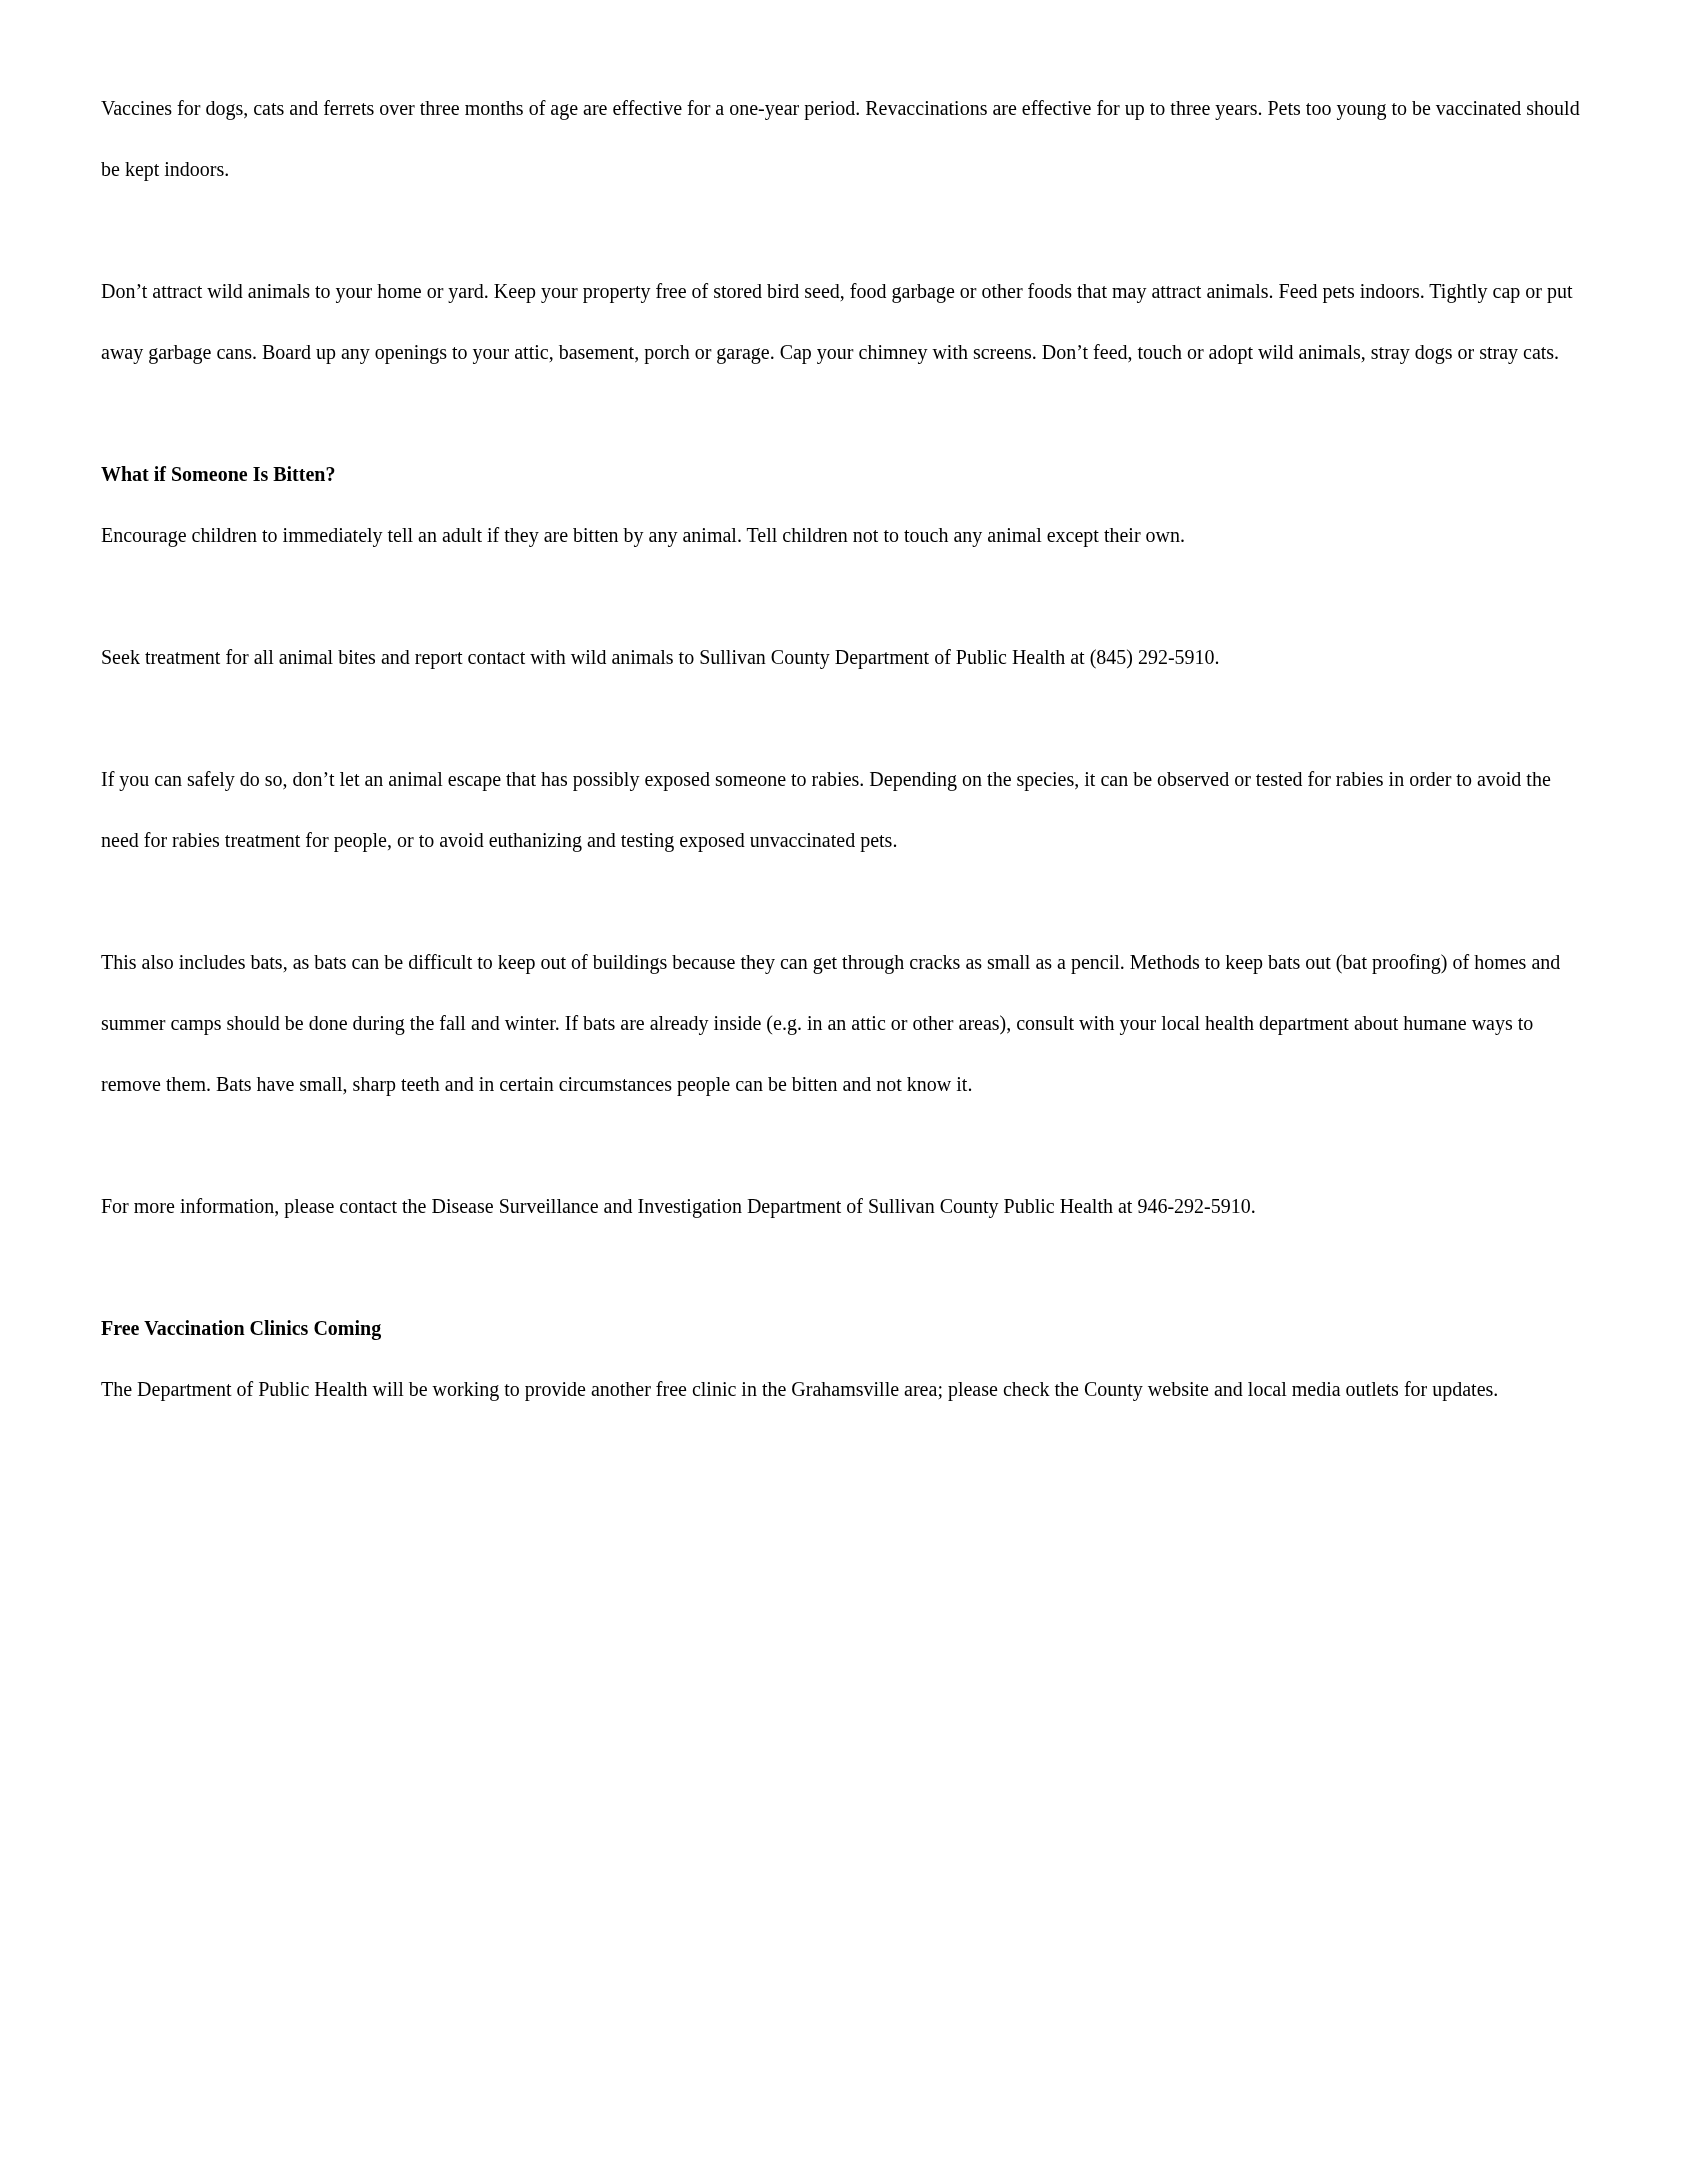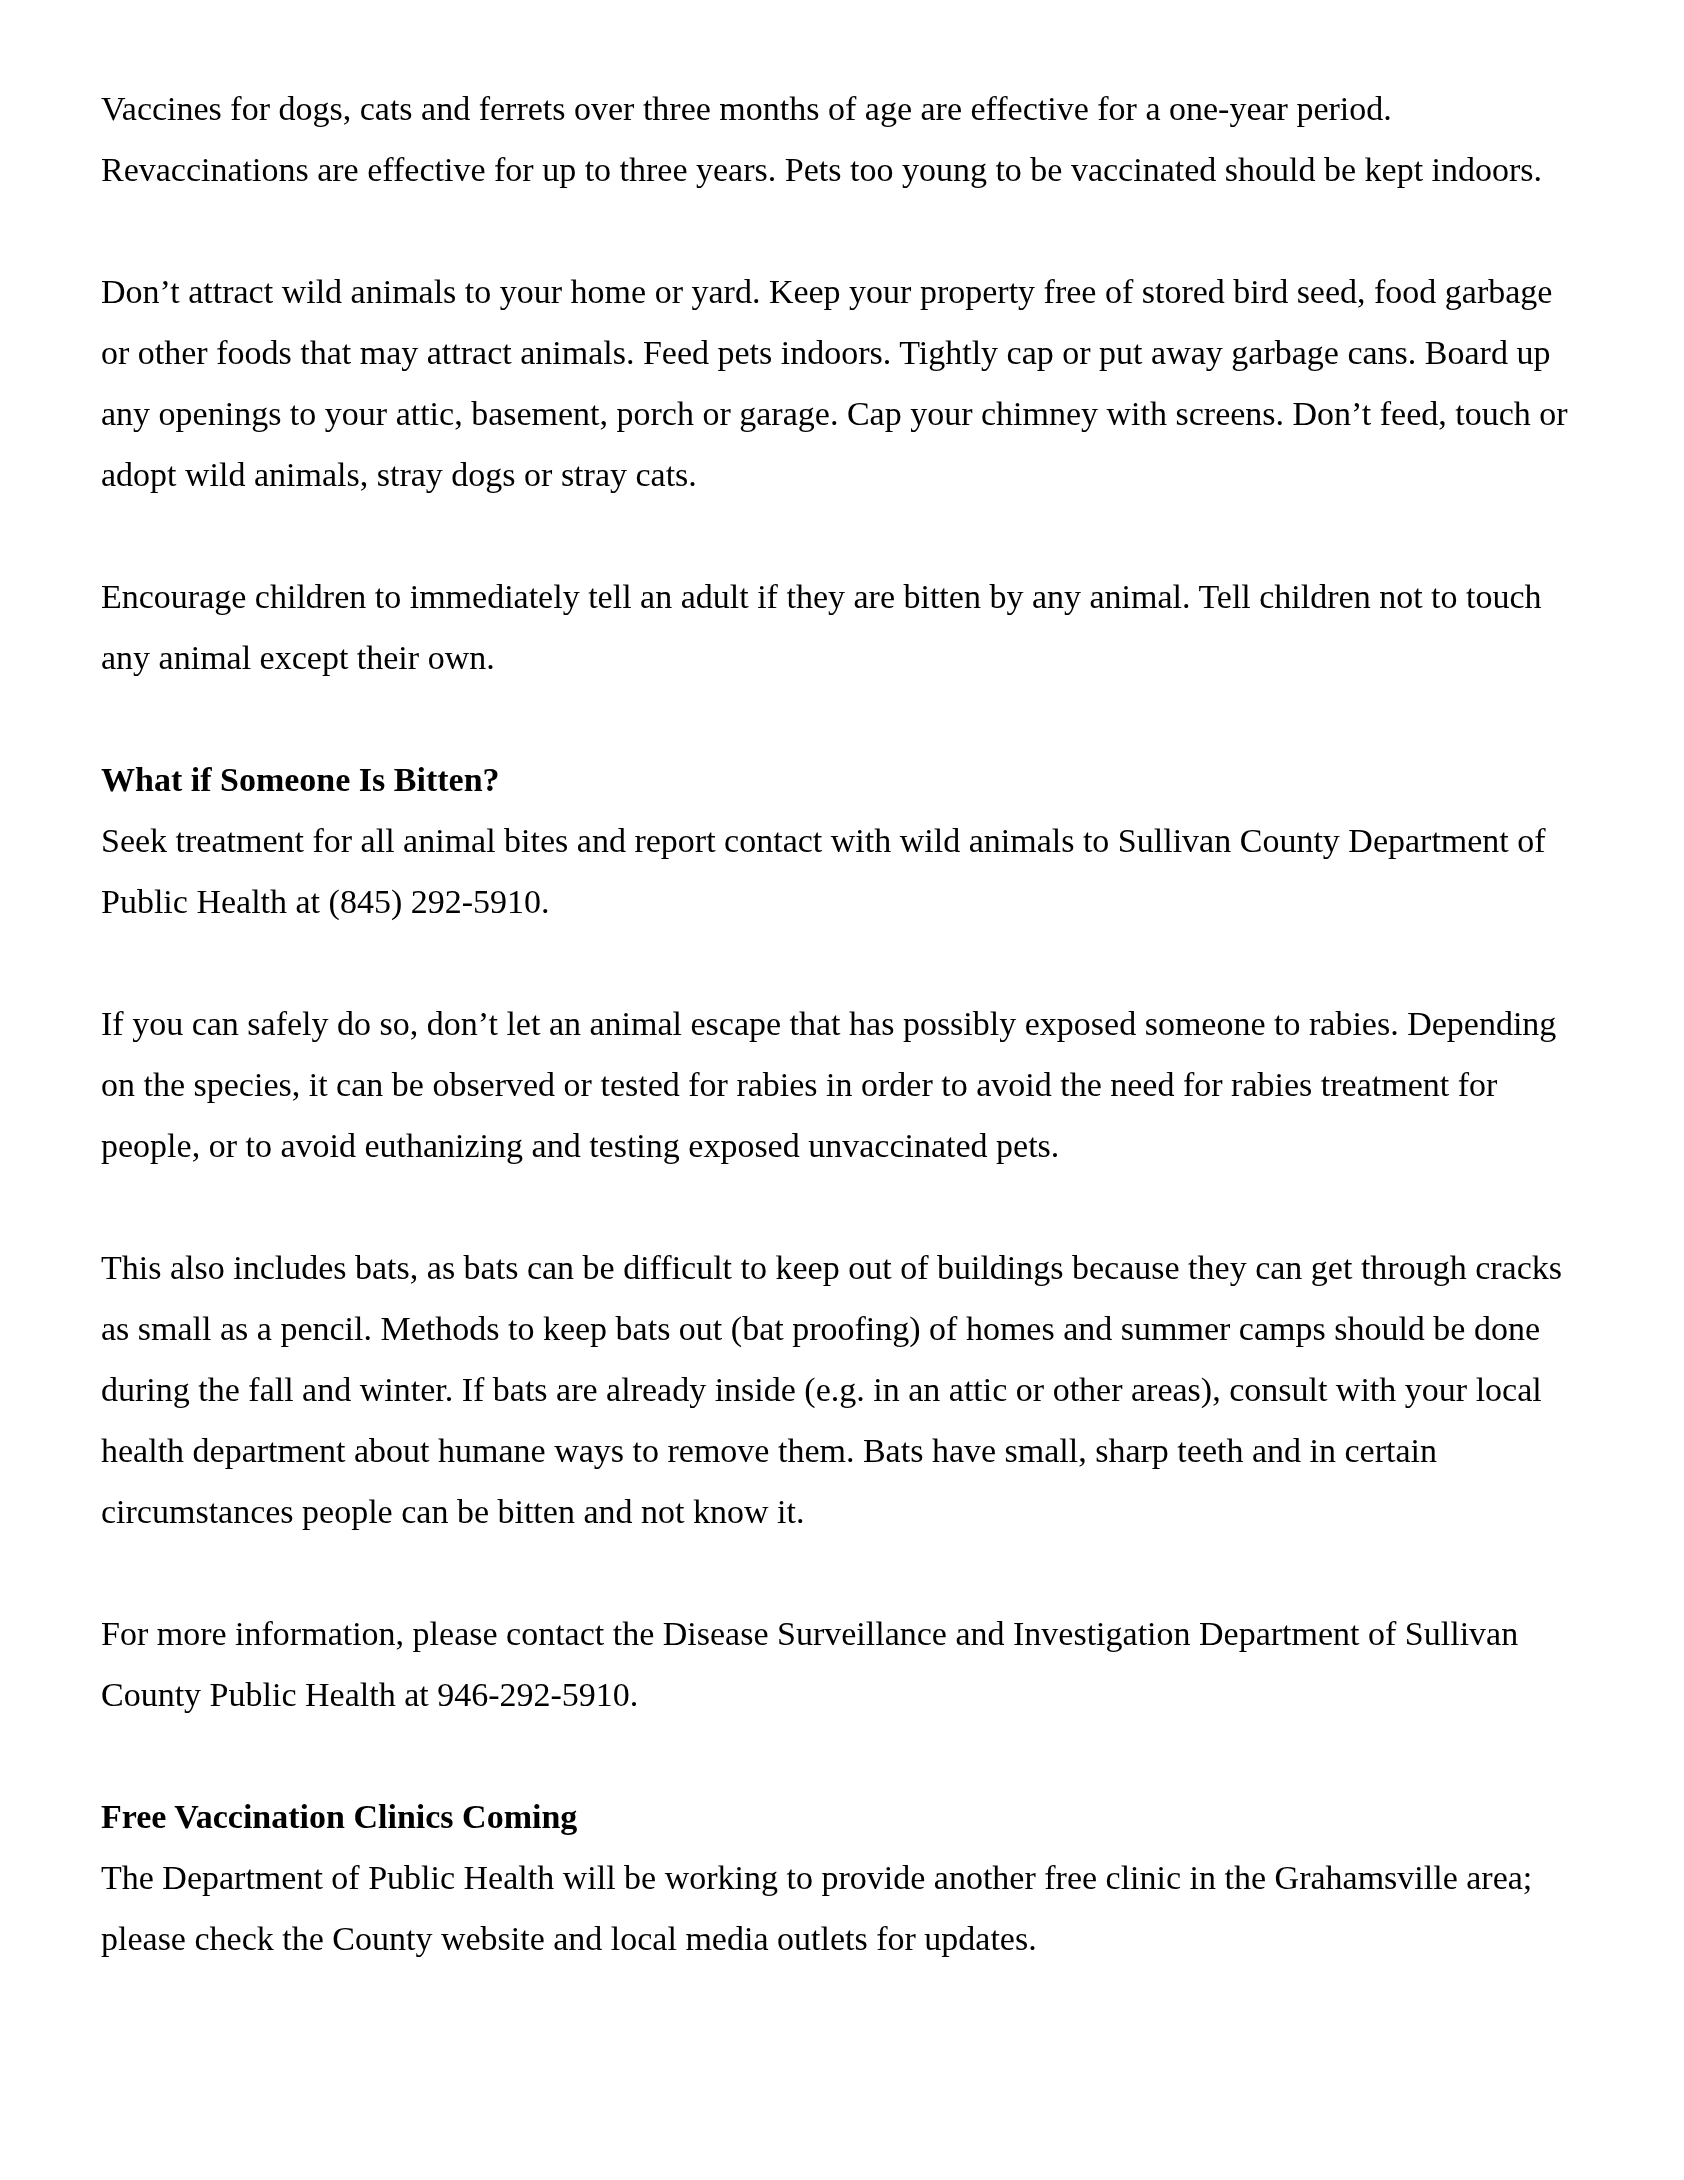--- a/index.html
+++ b/index.html
@@ -9,41 +9,41 @@
     background: #ffffff;
     overflow: hidden;
   }
   .page {
     width: 1685px;
     height: 2181px;
     background: #ffffff;
     color: #000000;
     padding: 78px 99px 0 101px;
     font-family: "Liberation Serif", "DejaVu Serif", serif;
-    font-size: 34px;
+    font-size: 20px;
     line-height: 61px;
     text-align: left;
   }
   .block {
     margin: 0 0 61px 0;
     color: #000000;
   }
   .heading {
     font-weight: bold;
     margin-bottom: 0;
   }
 </style>
 </head>
 <body>
 
 <div class="page">
   <p class="block">Vaccines for dogs, cats and ferrets over three months of age are effective for a one-year period. Revaccinations are effective for up to three years. Pets too young to be vaccinated should be kept indoors.</p>
   <p class="block">Don’t attract wild animals to your home or yard. Keep your property free of stored bird seed, food garbage or other foods that may attract animals. Feed pets indoors. Tightly cap or put away garbage cans. Board up any openings to your attic, basement, porch or garage. Cap your chimney with screens. Don’t feed, touch or adopt wild animals, stray dogs or stray cats.</p>
+  <p class="block heading">What if Someone Is Bitten?</p>
   <p class="block">Encourage children to immediately tell an adult if they are bitten by any animal. Tell children not to touch any animal except their own.</p>
-  <p class="block heading">What if Someone Is Bitten?</p>
   <p class="block">Seek treatment for all animal bites and report contact with wild animals to Sullivan County Department of Public Health at (845) 292-5910.</p>
   <p class="block">If you can safely do so, don’t let an animal escape that has possibly exposed someone to rabies. Depending on the species, it can be observed or tested for rabies in order to avoid the need for rabies treatment for people, or to avoid euthanizing and testing exposed unvaccinated pets.</p>
   <p class="block">This also includes bats, as bats can be difficult to keep out of buildings because they can get through cracks as small as a pencil. Methods to keep bats out (bat proofing) of homes and summer camps should be done during the fall and winter. If bats are already inside (e.g. in an attic or other areas), consult with your local health department about humane ways to remove them. Bats have small, sharp teeth and in certain circumstances people can be bitten and not know it.</p>
   <p class="block">For more information, please contact the Disease Surveillance and Investigation Department of Sullivan County Public Health at 946-292-5910.</p>
   <p class="block heading">Free Vaccination Clinics Coming</p>
   <p class="block">The Department of Public Health will be working to provide another free clinic in the Grahamsville area; please check the County website and local media outlets for updates.</p>
 </div>
 
 
 </body></html>

